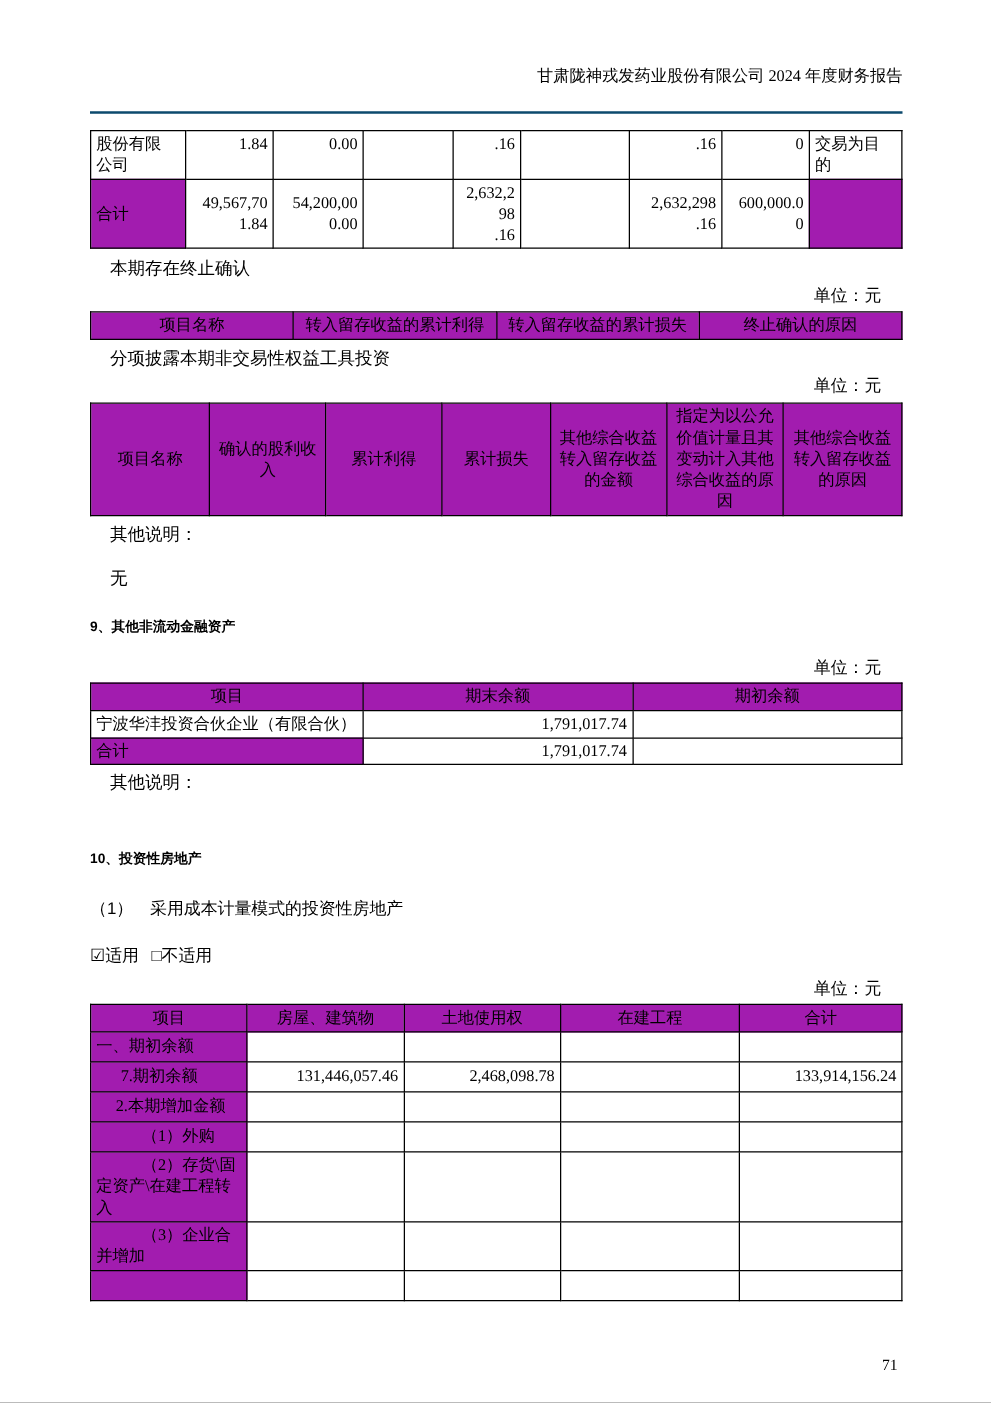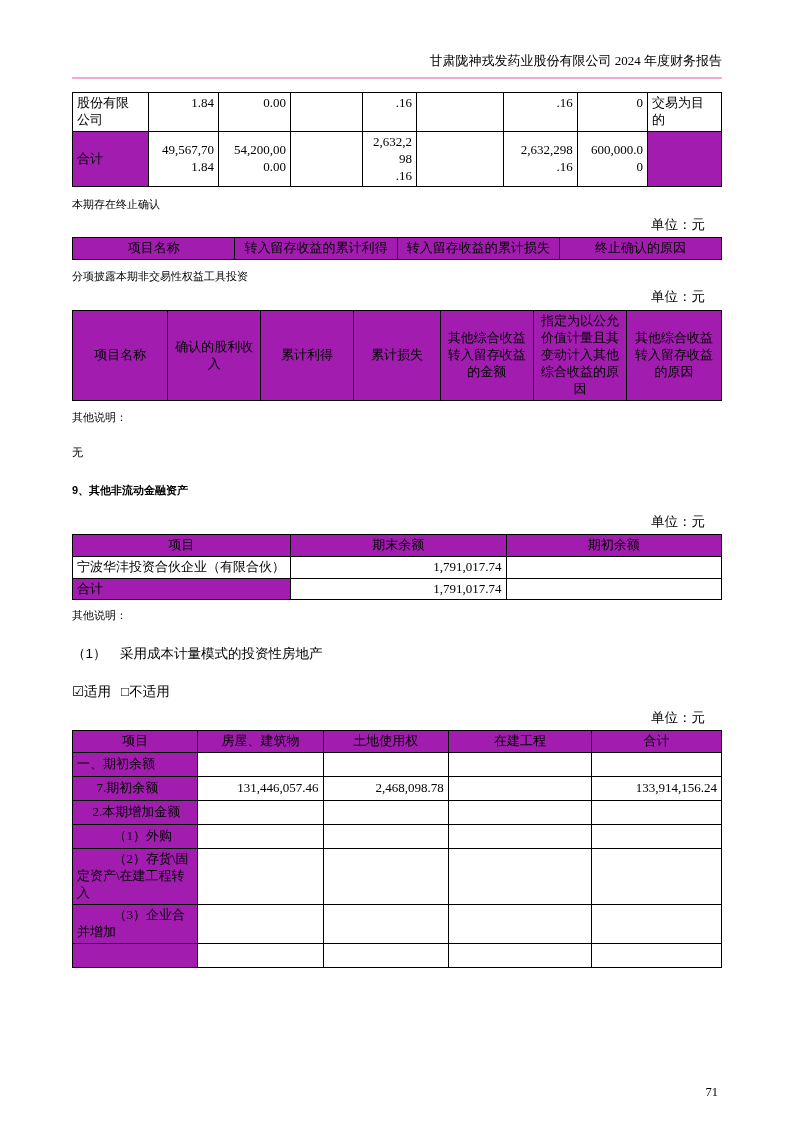--- a/index.html
+++ b/index.html
@@ -1,20 +1,20 @@
 <!DOCTYPE html>
 <html><head>
 <meta charset="utf-8">
 <style>
   html,body{margin:0;padding:0;background:#888;}
   .page{position:relative;width:793px;height:1122px;background:#ffffff;margin:0 auto;
         font-family:"Liberation Serif","DejaVu Serif",serif;color:#000;overflow:hidden;}
   .content{position:absolute;left:72px;top:52px;width:650px;}
-  .doc-header{text-align:right;font-size:13px;line-height:18px;padding-bottom:7px;border-bottom:2px solid #f9a8d4;}
-  .para{font-size:11px;line-height:18px;}
+  .doc-header{text-align:right;font-size:13px;line-height:18px;padding-bottom:19px;border-bottom:2px solid #0c4a6e;}
+  .para{font-size:14px;line-height:18px;margin-left:16px;}
   .unit{font-size:13.5px;line-height:18px;text-align:right;padding-right:17px;}
   .h-big{font-family:"Liberation Sans","DejaVu Sans",sans-serif;font-weight:bold;font-size:11px;line-height:20px;}
   .h-sub{font-family:"Liberation Sans","DejaVu Sans",sans-serif;font-weight:normal;font-size:13.5px;line-height:18px;}
   .apply-line{font-size:13.5px;line-height:18px;}
   .apply-line .gap{display:inline-block;width:10px;}
   table{border-collapse:collapse;width:100%;table-layout:fixed;font-size:13px;line-height:1.3;}
   td,th{border:1px solid #000;padding:2px 4px;vertical-align:middle;
         word-break:break-all;white-space:pre-line;font-weight:normal;text-align:left;}
   th{text-align:center;}
   .shaded{background:#a21caf;}
@@ -159,20 +159,21 @@
       <tr>
         <td class="shaded">合计</td>
         <td class="num">1,791,017.74</td>
         <td class="num"></td>
       </tr>
     </tbody>
       </table>
 
     <div class="para mt6">其他说明：</div>
 
+    <div class="h-big mt41">10、投资性房地产</div>
     <div class="h-sub mt21">（1）　采用成本计量模式的投资性房地产</div>
 
     <div class="apply-line mt20">
       <span>☑</span><span>适用</span><span class="gap"></span><span>□</span><span>不适用</span>
     </div>
 
     <div class="unit mt8">单位：元</div>
 
     <table class="t-10">
       <colgroup>

